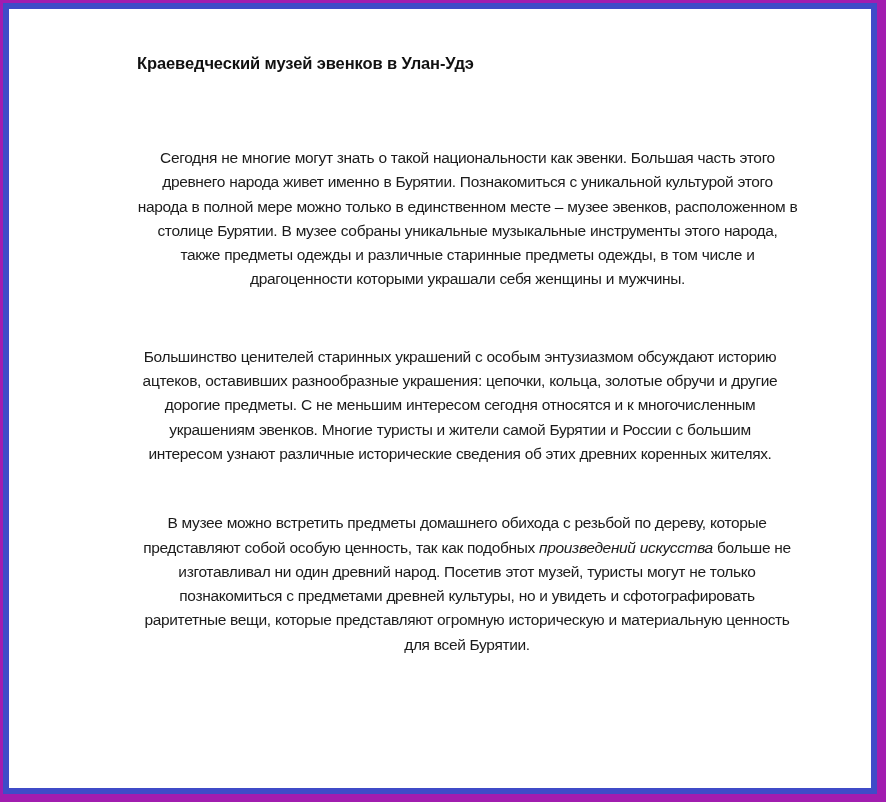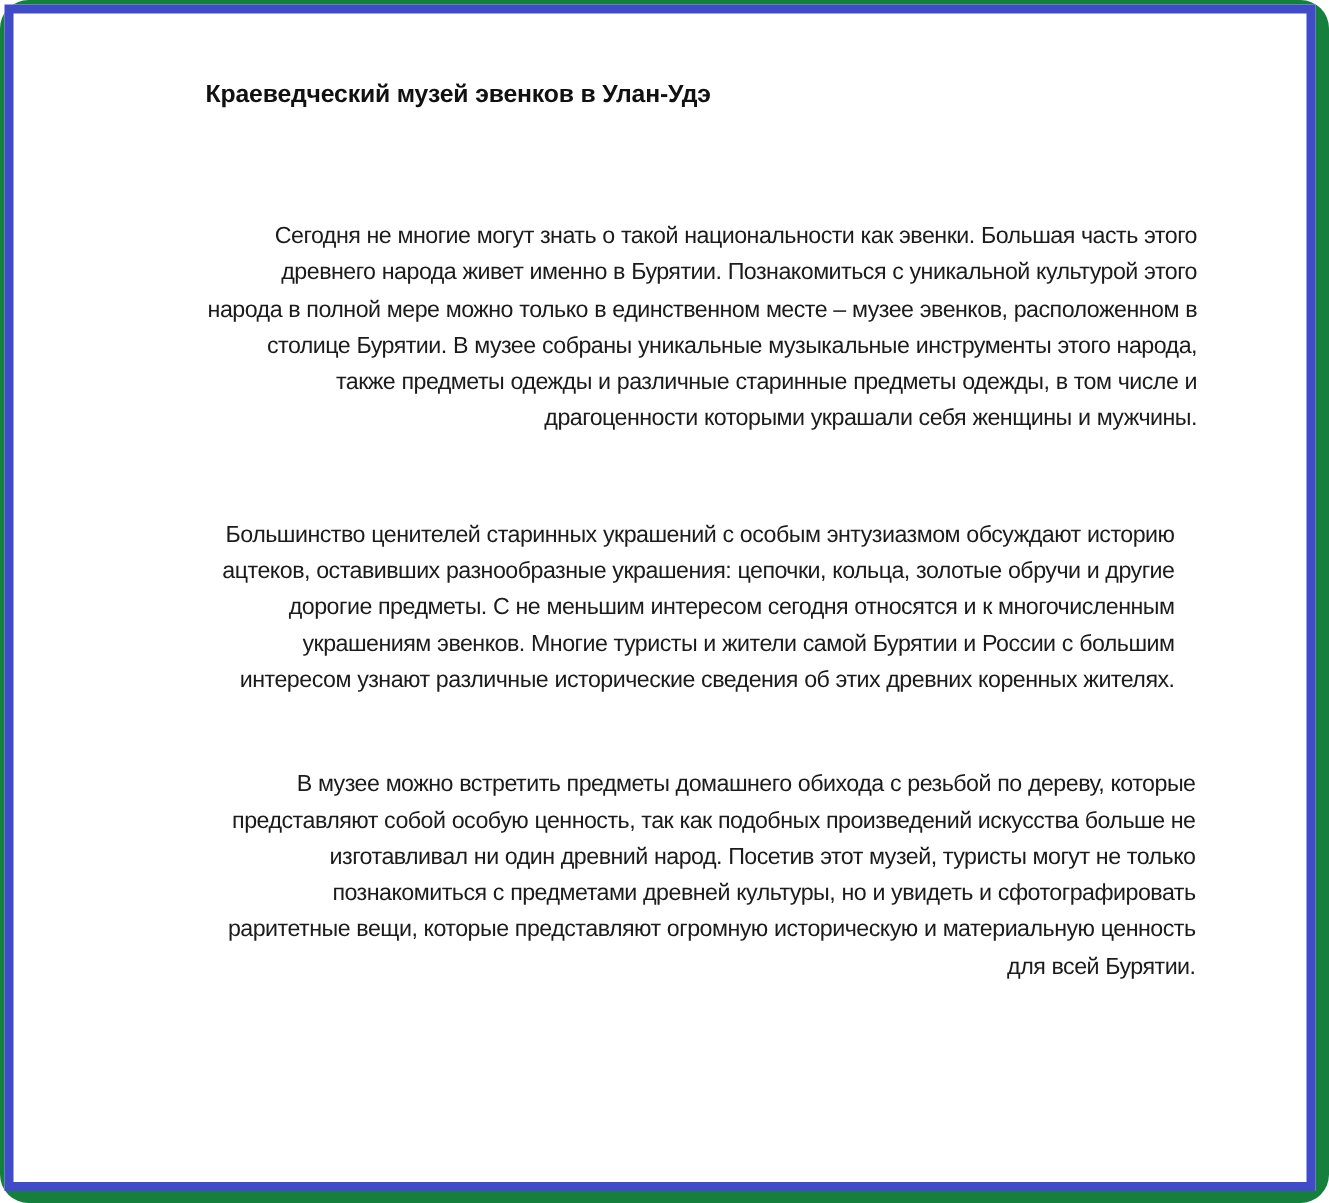--- a/index.html
+++ b/index.html
@@ -11,23 +11,22 @@
     width: 886px;
     height: 802px;
     overflow: hidden;
     font-family: "DejaVu Sans", sans-serif;
   }
 
   #page {
     position: relative;
     width: 886px;
     height: 802px;
-    background: #15803d;
+    background: #a21caf;
     box-sizing: border-box;
-    border-radius: 19px;
   }
 
   
   #frame {
     position: absolute;
     left: 3px;
     top: 3px;
     width: 874px;
     height: 791px;
     box-sizing: border-box;
@@ -54,30 +53,31 @@
     white-space: nowrap;
   }
 
   .para {
     font-family: "Liberation Sans", sans-serif;
     font-size: 15.5px;
     line-height: 24.3px;
     color: #1b1b1b;
     margin: 0;
     padding: 0;
-    text-align: right;
+    text-align: center;
     letter-spacing: -0.35px;
     word-spacing: 0.2px;
   }
 
   #para-1 { margin-top: 73px; width: 661px; }
   #para-2 { margin-top: 53px; width: 646px; }
   #para-3 { margin-top: 45px; width: 660px; }
 
   .italic-term {
+    font-style: italic;
   }
 </style>
 </head>
 <body>
 
 <div id="page">
 
   <div id="frame" style="border-color: rgb(63, 75, 200);">
 
     <div id="content">

